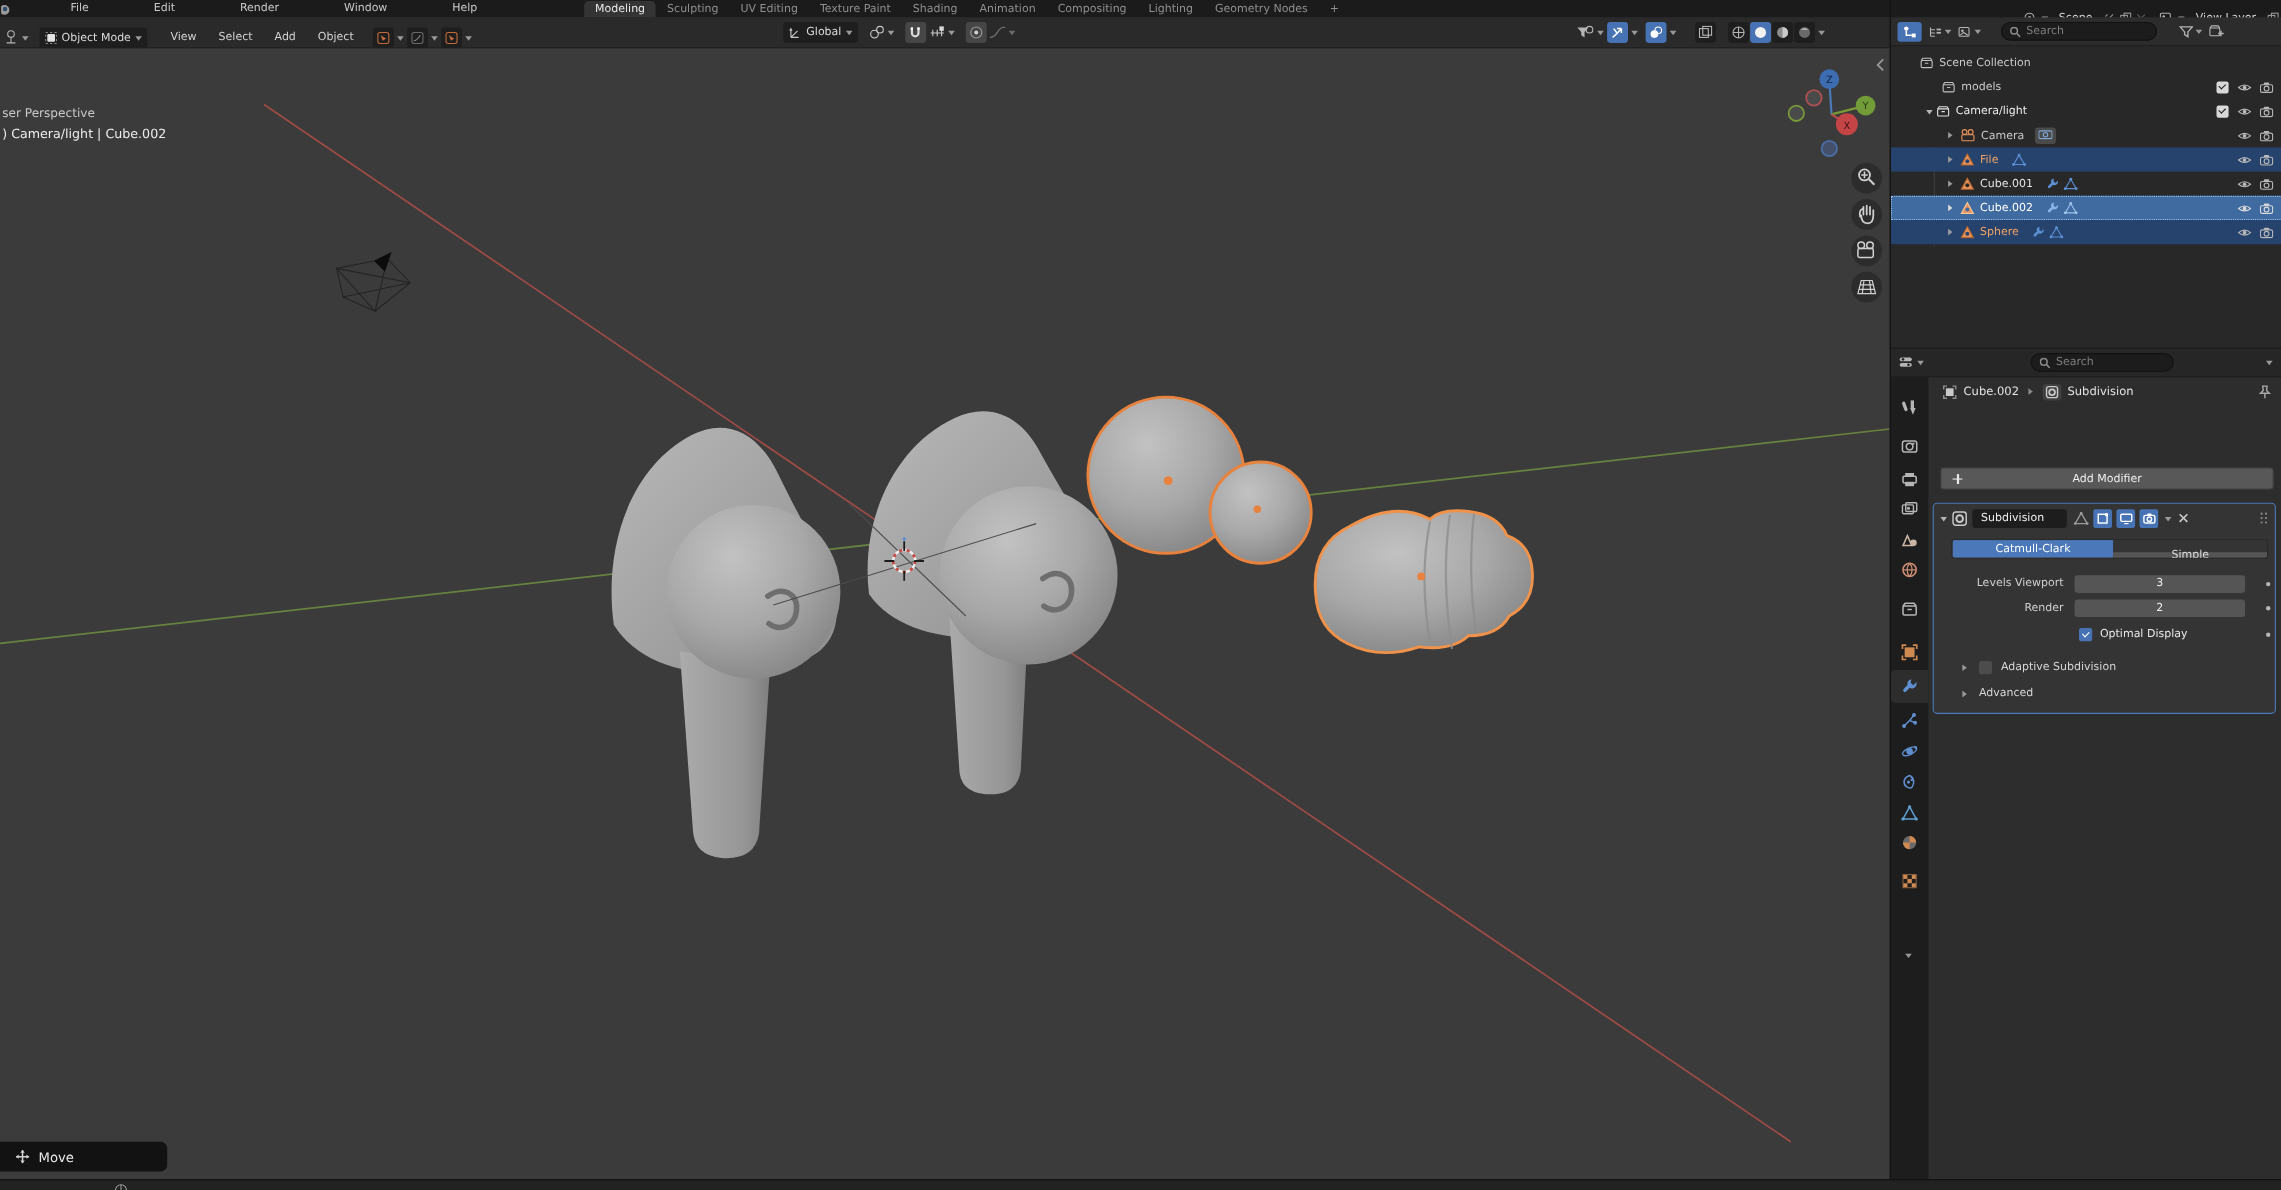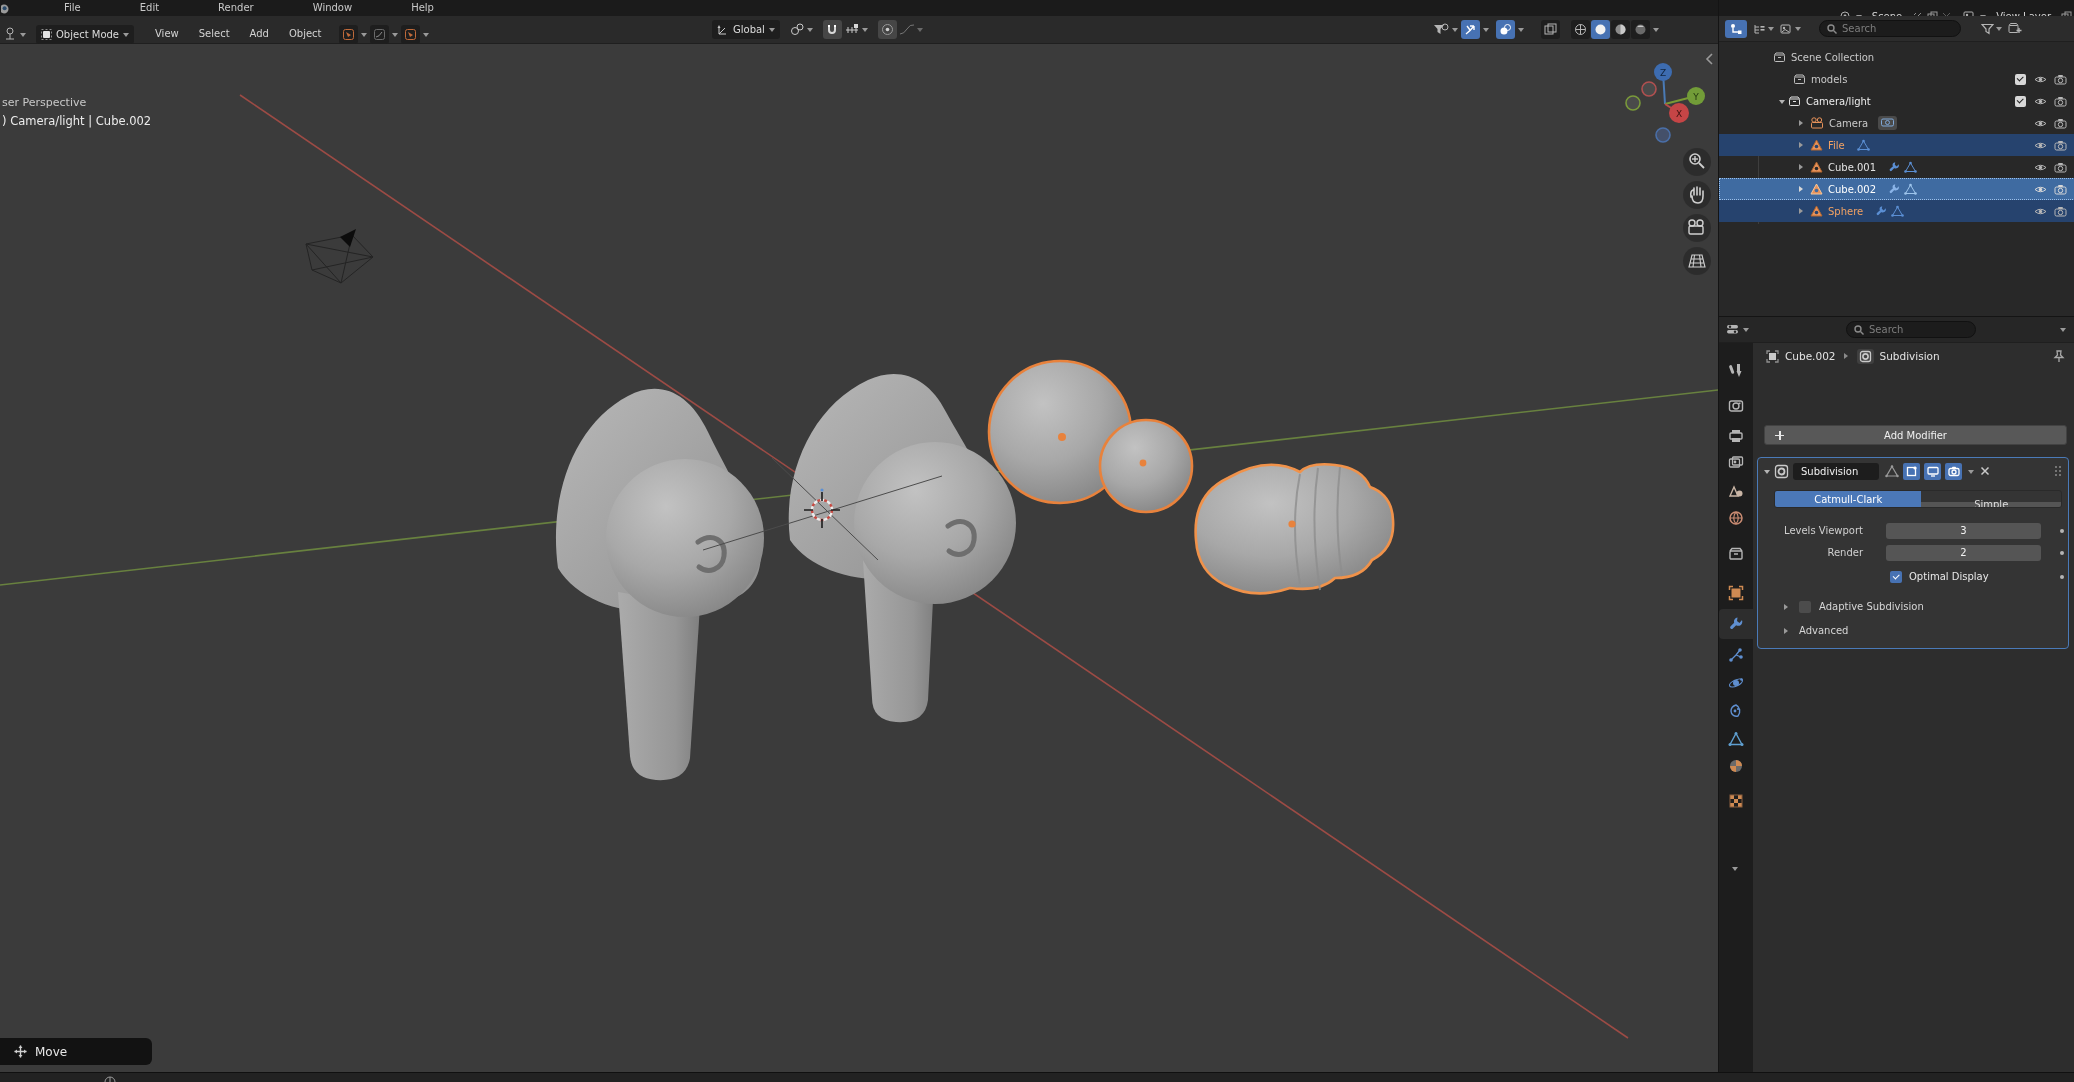--- a/index.html
+++ b/index.html
@@ -24,21 +24,21 @@
   .cd{width:0;height:0;border:3px solid transparent;border-top:4px solid #9a9a9a;margin-top:4px;}
   .cr{width:0;height:0;border:3.5px solid transparent;border-left:4.5px solid #9a9a9a;margin-left:2px;}
   .cdown{width:0;height:0;border:3.5px solid transparent;border-top:4.5px solid #b5b5b5;margin-top:4px;}
   .sqbtn{width:19px;height:19px;border-radius:3px;background:#1e1e1e;display:flex;align-items:center;justify-content:center;}
   .sqbtn.blue{background:#4772b3;}
   .sqbtn.lit{background:#464646;}
   
   .outliner{position:absolute;left:1718px;top:16px;width:356px;height:300px;background:#282828;border-left:1px solid #141414;}
   .ohdr{height:26px;background:#2c2c2c;display:flex;align-items:center;padding:0 6px;gap:6px;border-bottom:1px solid #1f1f1f;}
   .search{background:#1c1c1c;border:1px solid #111;border-radius:9px;height:17px;display:flex;align-items:center;padding:0 7px;gap:5px;color:#7d7d7d;}
-  .orow{position:absolute;left:0;width:356px;height:22px;display:flex;align-items:center;padding-left:28px;}
+  .orow{position:absolute;left:0;width:356px;height:22px;display:flex;align-items:center;}
   .orow.sel{background:#26436e;}
   .orow.active{background:#3f6ba1;outline:1px dotted #9cc0ea;outline-offset:-1px;}
   .olabel{margin-left:5px;color:#c9c9c9;}
   .oright{position:absolute;right:5px;display:flex;}
   .slot{width:20px;display:flex;justify-content:center;align-items:center;}
   .chkl{width:11px;height:11px;background:#d8d8d8;border-radius:2px;display:flex;align-items:center;justify-content:center;}
   
   .props{position:absolute;left:1718px;top:316px;width:356px;height:756px;background:#2d2d2d;border-left:1px solid #141414;border-top:1px solid #141414;}
   .phdr{height:26px;background:#262626;border-bottom:1px solid #1f1f1f;position:relative;display:flex;align-items:center;}
   .tabstrip{position:absolute;left:0;top:26px;width:34px;height:730px;background:#1d1d1d;}
@@ -49,21 +49,21 @@
           display:flex;align-items:center;justify-content:center;color:#f0f0f0;}
   .panel{position:absolute;left:4px;top:114px;width:312px;height:192px;background:#343434;border:1px solid #4a7ab8;border-radius:4px;}
   .panhdr{display:flex;align-items:center;height:26px;padding:0 6px;gap:4px;}
   .namefield{background:#1d1d1d;border-radius:3px;height:17px;line-height:17px;padding:0 8px;color:#efefef;min-width:86px;}
   .mini{width:17px;height:17px;border-radius:2px;display:flex;align-items:center;justify-content:center;}
   .mini.blue{background:#4772b3;}
   .seg{position:absolute;left:16px;top:32px;width:288px;height:18px;display:flex;border-radius:3px;overflow:hidden;border:1px solid #2a2a2a;}
   .seg .a{flex:1.05;background:#4b78b8;color:#fff;display:flex;align-items:center;justify-content:center;}
   .seg .b{flex:1;background:#555;color:#ddd;display:flex;align-items:center;justify-content:center;margin-top:11px;}
   .prow{position:absolute;left:0;width:312px;height:17px;display:flex;align-items:center;}
-  .plabel{width:128px;text-align:right;padding-right:23px;color:#cfcfcf;}
+  .plabel{width:128px;text-align:right;padding-right:10px;color:#cfcfcf;}
   .pfield{width:155px;height:16px;background:#555;border-radius:3px;color:#f2f2f2;display:flex;align-items:center;justify-content:center;}
   .dot{position:absolute;right:6px;width:4px;height:4px;border-radius:50%;background:#b5b5b5;}
   .chkb{width:12px;height:12px;border-radius:2px;background:#4772b3;display:flex;align-items:center;justify-content:center;}
   .chkg{width:12px;height:12px;border-radius:2px;background:#4c4c4c;}
   .check{width:6px;height:3.5px;border-left:1.6px solid #fff;border-bottom:1.6px solid #fff;transform:rotate(-45deg);margin-bottom:2px;}
   .checkd{width:6px;height:3.5px;border-left:1.6px solid #222;border-bottom:1.6px solid #222;transform:rotate(-45deg);margin-bottom:2px;}
   
   .vp-text1{position:absolute;left:2px;top:52px;color:#c8c8c8;font-size:11px;}
   .vp-text2{position:absolute;left:2px;top:70px;color:#ececec;font-size:11.5px;}
   .movepill{position:absolute;left:0;top:1038px;width:152px;height:27px;background:rgba(15,15,15,.92);
@@ -79,20 +79,32 @@
   <div class="topbar">
     <svg width="12" height="12" style="margin-left:1px">
         <circle cx="3" cy="7" r="4.5" fill="#9a9a9a"></circle>
         <circle cx="3.6" cy="6.2" r="2" fill="#2a4a6a"></circle>
       </svg>
     <span class="menu-item">File</span>
     <span class="menu-item">Edit</span>
     <span class="menu-item">Render</span>
     <span class="menu-item">Window</span>
     <span class="menu-item">Help</span>
+    <div class="ws-tabs">
+      <span class="ws-tab active">Modeling</span>
+      <span class="ws-tab">Sculpting</span>
+      <span class="ws-tab">UV Editing</span>
+      <span class="ws-tab">Texture Paint</span>
+      <span class="ws-tab">Shading</span>
+      <span class="ws-tab">Animation</span>
+      <span class="ws-tab">Compositing</span>
+      <span class="ws-tab">Lighting</span>
+      <span class="ws-tab">Geometry Nodes</span>
+      <span class="ws-tab">+</span>
+    </div>
     <div class="tb-right">
       <svg width="13" height="12">
           <circle cx="6" cy="6" r="4" fill="none" stroke="#b0b0b0"></circle>
           <circle cx="6" cy="6" r="1.4" fill="#b0b0b0"></circle>
         </svg>
       <span class="cd"></span>
       <span style="color:#d6d6d6;padding:0 6px">Scene</span>
       <svg width="11" height="11">
           <path d="M2 9 L9 2 M4 2 L2 4 M9 7 L7 9" stroke="#8a8a8a" fill="none"></path>
         </svg>

